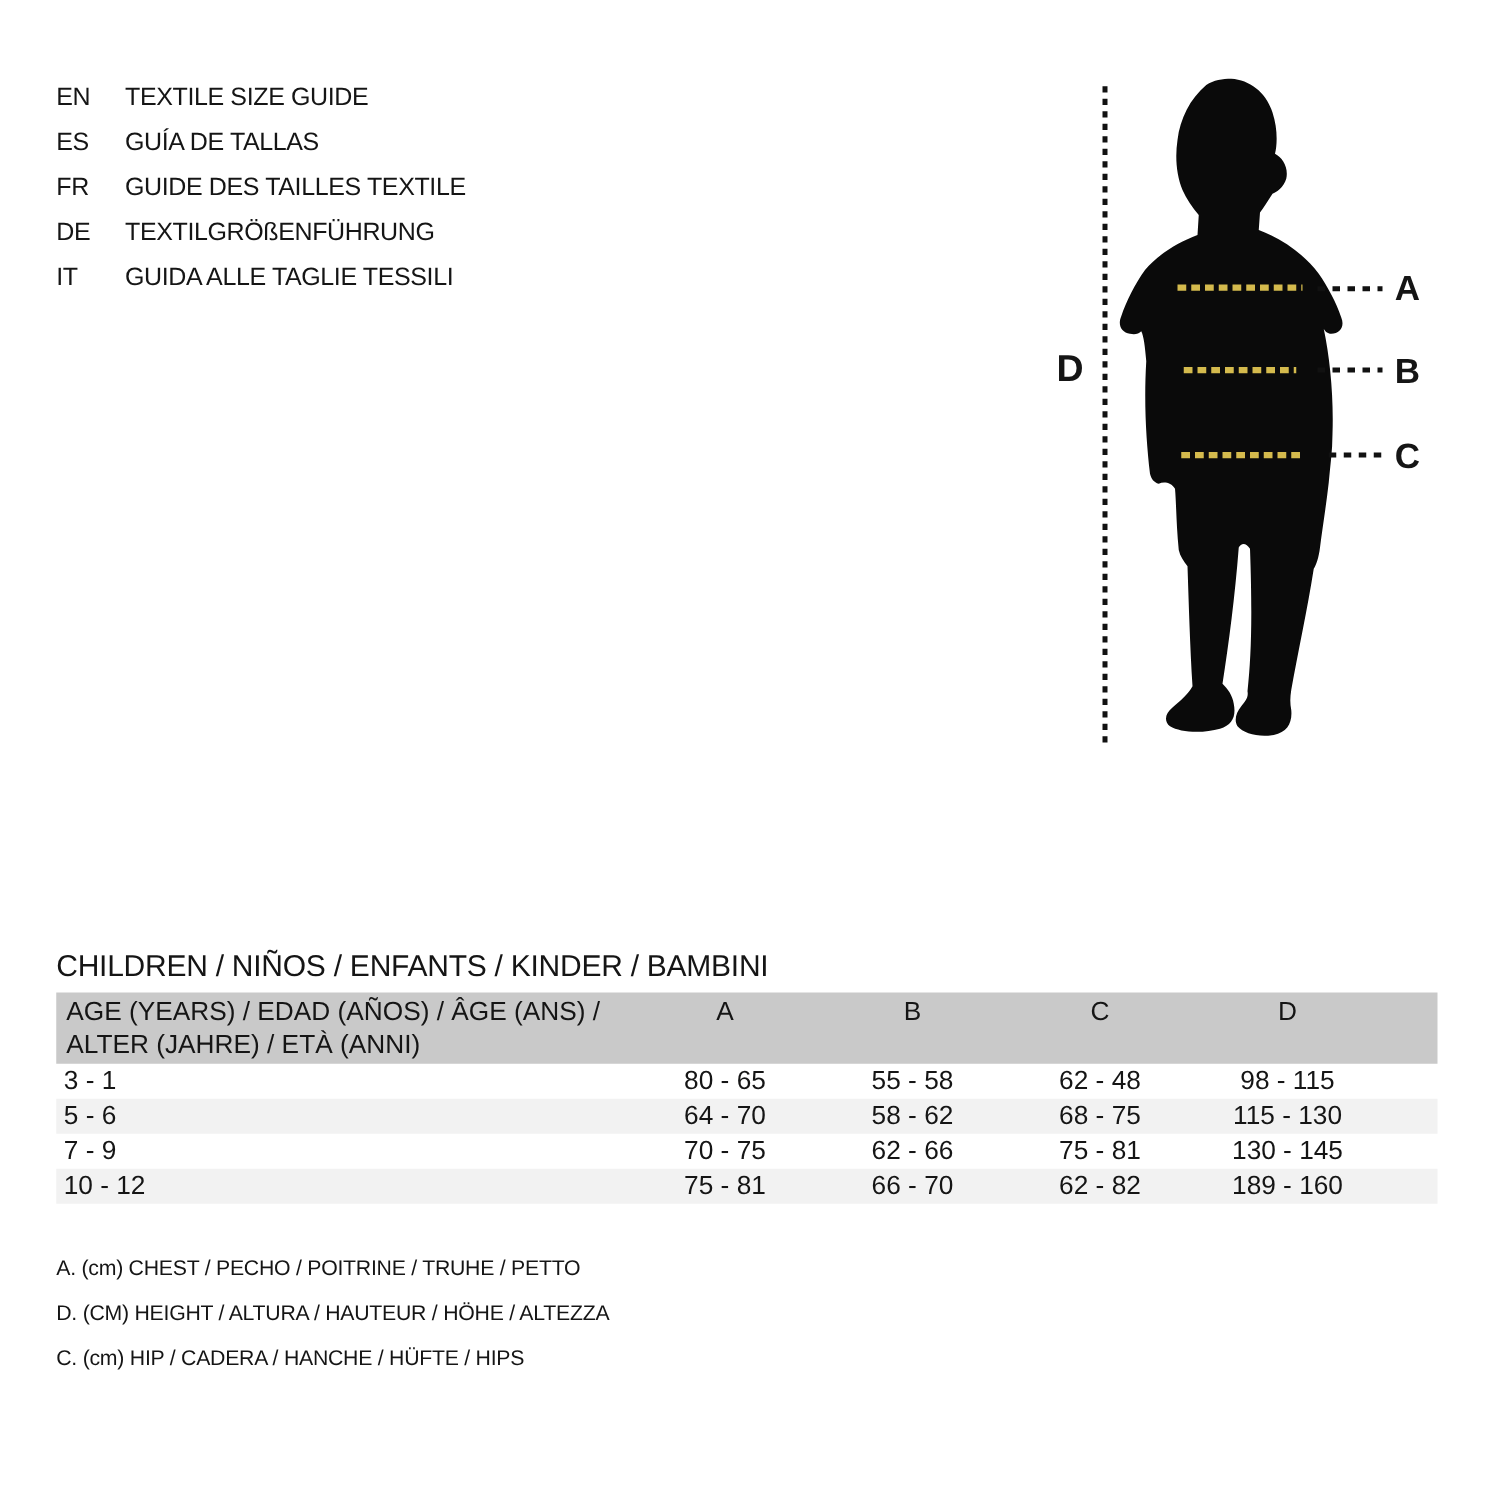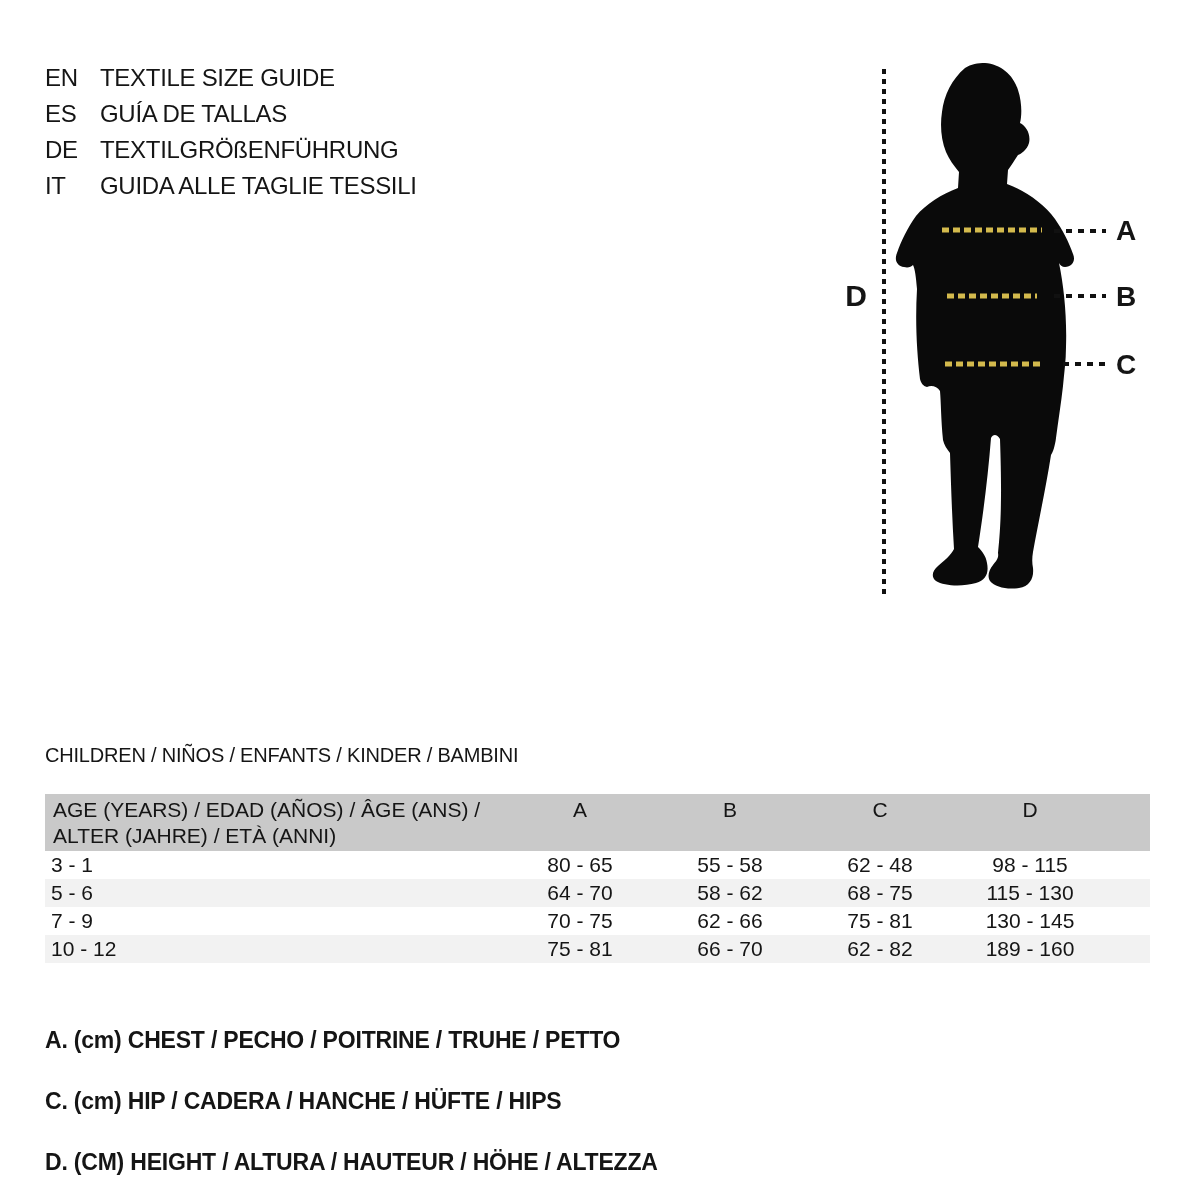--- a/index.html
+++ b/index.html
@@ -3,66 +3,70 @@
 <meta charset="utf-8">
 <style>
   html,body { margin:0; padding:0; background:#ffffff; }
   .page {
     position:relative; width:1200px; height:1199px; background:#ffffff;
     font-family:"Liberation Sans", sans-serif; color:#151515; overflow:hidden;
   }
 
   
   .lang-list { position:absolute; left:45px; top:60px; }
-  .lang-row { display:flex; align-items:center; height:36px; font-size:24px; font-weight:500; letter-spacing:-0.3px; }
+  .lang-row { display:flex; align-items:center; height:36px; font-size:20px; font-weight:500; letter-spacing:-0.3px; }
   .lang-code { width:55px; flex:0 0 55px; }
 
   
   .costumes-title {
     position:absolute; left:45px; top:272px; font-size:27px; font-weight:700; letter-spacing:-0.3px;
   }
 
   
   .diagram-svg { position:absolute; left:830px; top:55px; }
   .m-label { position:absolute; width:40px; text-align:center; font-weight:700; line-height:32px; }
   .m-label-d { left:836px; top:280px; font-size:30px; }
   .m-label-a { left:1106px; top:215px; font-size:28px; }
   .m-label-b { left:1106px; top:281px; font-size:28px; }
   .m-label-c { left:1106px; top:349px; font-size:28px; }
 
   
-  .section-title { position:absolute; left:45px; top:744px; font-size:20px; font-weight:500; letter-spacing:-0.2px; }
+  .section-title { position:absolute; left:45px; top:760px; font-size:24px; font-weight:500; letter-spacing:-0.2px; }
 
   .size-table { position:absolute; left:45px; top:794px; width:1105px; font-size:21px; }
   .t-head { display:flex; background:#c9c9c9; height:57px; }
   .t-agecol { width:460px; flex:0 0 460px; padding-left:8px; box-sizing:border-box; }
   .t-head .t-agecol { padding-top:3px; line-height:26px; }
   .t-col { width:150px; flex:0 0 150px; text-align:center; }
   .t-head .t-col { padding-top:3px; line-height:26px; }
   .t-row { display:flex; height:28px; align-items:center; }
   .t-row.alt { background:#f2f2f2; }
   .t-row .t-agecol { padding-left:6px; }
 
   
   .legend { position:absolute; left:45px; top:997px; }
-  .legend-line { height:36px; display:flex; align-items:center; font-size:23px; font-weight:700; letter-spacing:-0.2px;margin-top:25px; }
+  .legend-line { height:36px; display:flex; align-items:center; font-size:17px; font-weight:400; letter-spacing:-0.2px; }
 </style>
 </head>
 <body>
 
 <div class="page">
 
   <div class="lang-list">
     <div class="lang-row">
       <span class="lang-code">EN</span>
       <span class="lang-label">TEXTILE SIZE GUIDE</span>
     </div>
     <div class="lang-row">
       <span class="lang-code">ES</span>
       <span class="lang-label">GUÍA DE TALLAS</span>
+    </div>
+    <div class="lang-row">
+      <span class="lang-code">FR</span>
+      <span class="lang-label">GUIDE DES TAILLES TEXTILE</span>
     </div>
     <div class="lang-row">
       <span class="lang-code">DE</span>
       <span class="lang-label">TEXTILGRÖßENFÜHRUNG</span>
     </div>
     <div class="lang-row">
       <span class="lang-code">IT</span>
       <span class="lang-label">GUIDA ALLE TAGLIE TESSILI</span>
     </div>
   </div>
@@ -173,17 +177,17 @@
       <div class="t-agecol">10 - 12</div>
       <div class="t-col">75 - 81</div>
       <div class="t-col">66 - 70</div>
       <div class="t-col">62 - 82</div>
       <div class="t-col">189 - 160</div>
     </div>
   </div>
 
   <div class="legend">
     <div class="legend-line">A. (cm) CHEST / PECHO / POITRINE / TRUHE / PETTO</div>
+    <div class="legend-line">D. (CM) HEIGHT / ALTURA / HAUTEUR / HÖHE / ALTEZZA</div>
     <div class="legend-line">C. (cm) HIP / CADERA / HANCHE / HÜFTE / HIPS</div>
-    <div class="legend-line">D. (CM) HEIGHT / ALTURA / HAUTEUR / HÖHE / ALTEZZA</div>
   </div>
 
 </div>
 
 </body></html>

